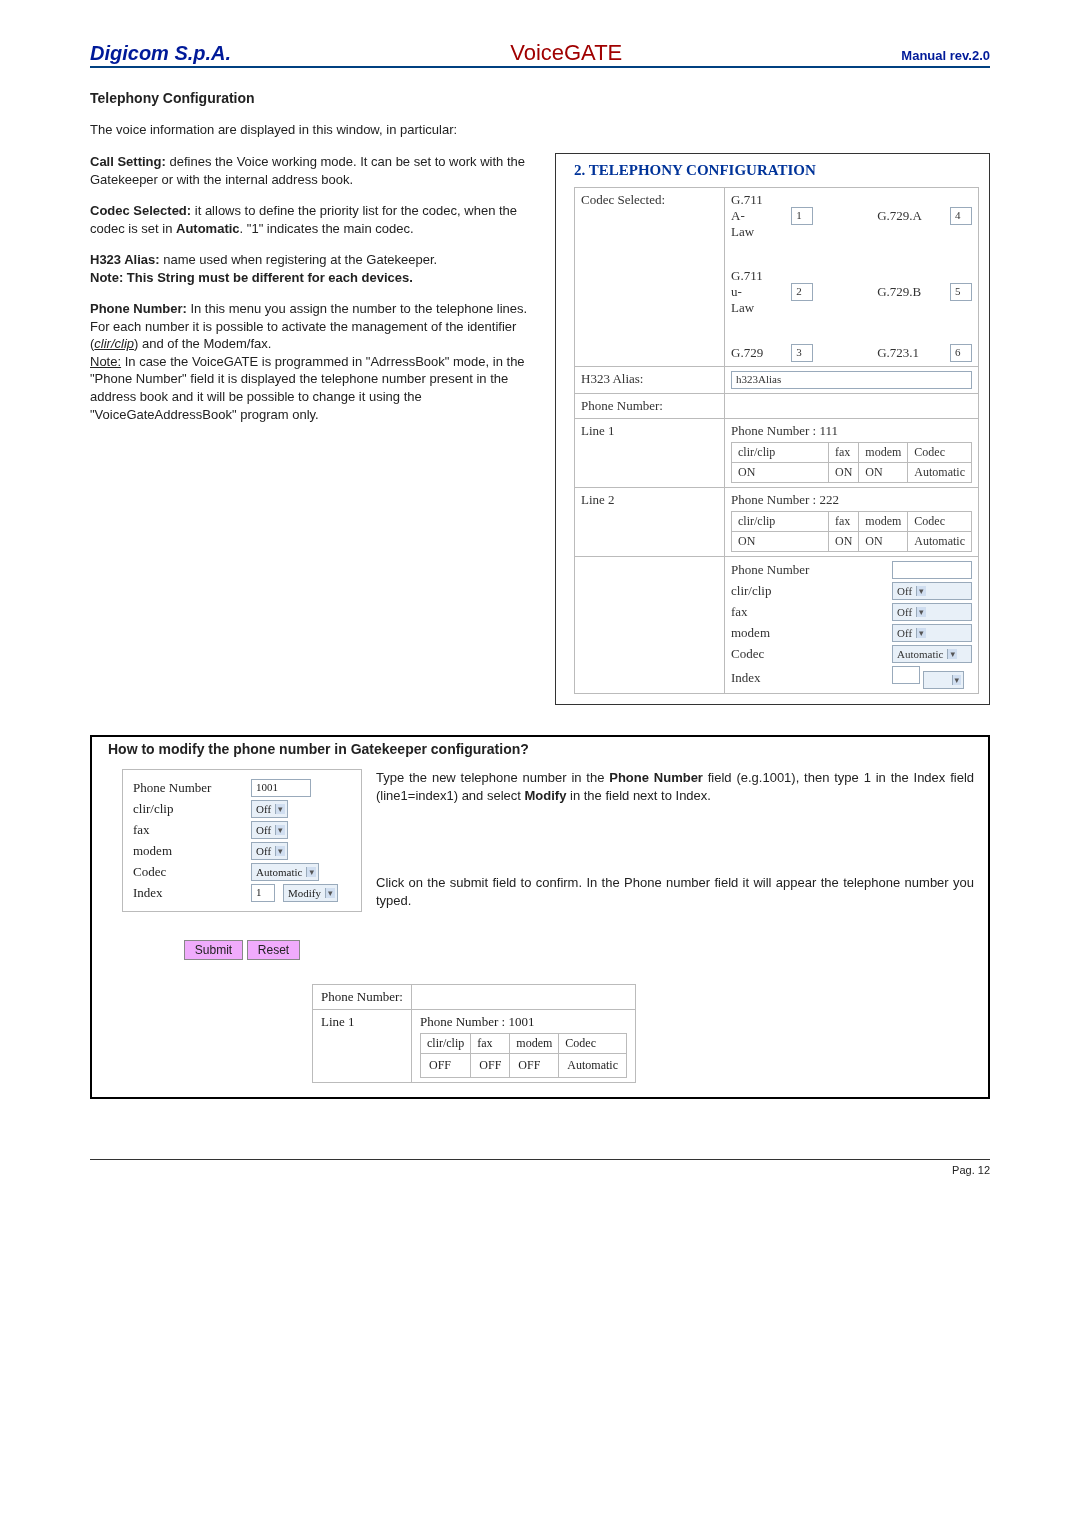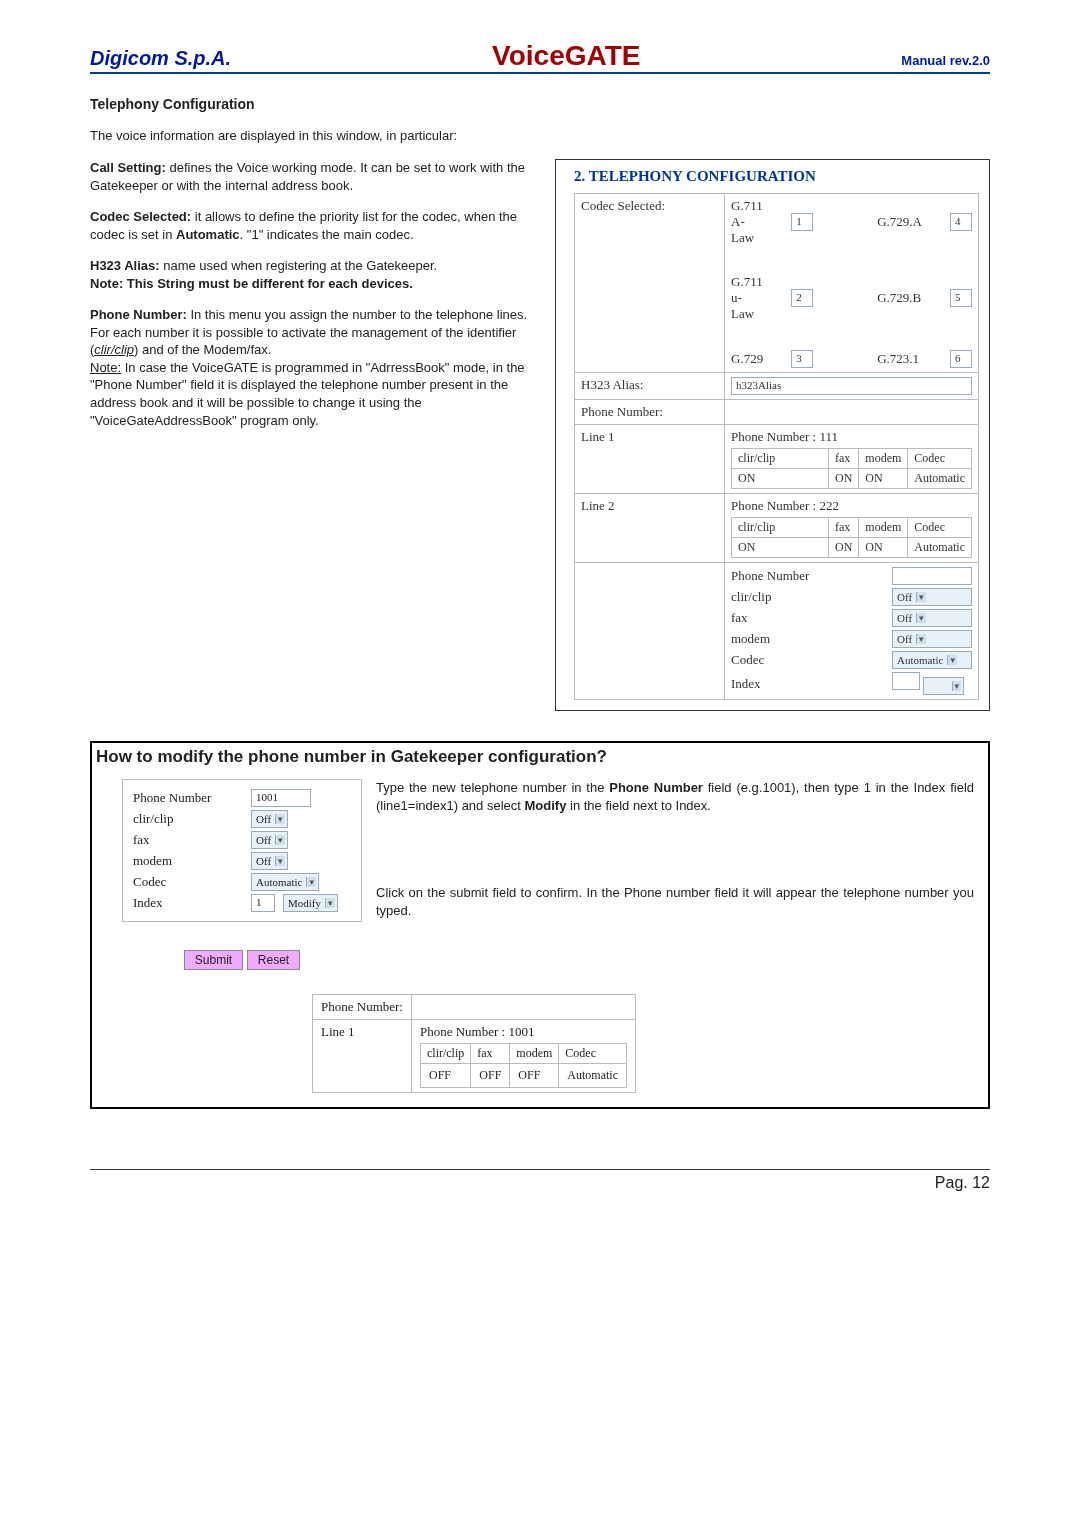--- a/index.html
+++ b/index.html
@@ -1,20 +1,20 @@
 <!DOCTYPE html>
 <html><head>
 <meta charset="utf-8">
 <style>
   * { box-sizing: border-box; margin: 0; padding: 0; }
   body { font-family: Verdana, Arial, sans-serif; font-size: 13px; color: #222; background: #fff; width: 1080px; padding: 40px 90px 40px 90px; }
   
   .header-row { display: flex; justify-content: space-between; align-items: baseline; border-bottom: 2px solid #004080; margin-bottom: 22px; }
   .brand { color: #001a99; font-weight: bold; font-style: italic; font-size: 20px; }
-  .title-center { color: #a00000; font-weight: bold; font-size: 28px; text-align: center; }
+  .title-center { color: #a00000; font-weight: normal; font-size: 22px; text-align: center; }
   .manual-rev { color: #001a99; font-weight: bold; font-size: 13px; }
   
   h2.section { font-size: 14px; font-weight: bold; margin-bottom: 16px; }
   p.intro { margin-bottom: 16px; }
   
   .two-col { display: flex; gap: 12px; align-items: flex-start; }
   .left-col { flex: 1; }
   .right-col { flex: 0 0 435px; }
   
   .left-col p { margin-bottom: 14px; line-height: 1.35; }
@@ -35,38 +35,38 @@
   .inp { display: inline-block; border: 1px solid #9ab; background: #fff; font-size: 11px; height: 18px; padding: 1px 4px; min-width: 22px; }
   
   .codec-grid { display: grid; grid-template-columns: 1fr auto 8px 1fr auto; row-gap: 3px; column-gap: 6px; align-items: center; font-size: 13px; gap: 28px; }
   
   table.inner { border-collapse: collapse; width: 100%; font-size: 12px; }
   table.inner td, table.inner th { border: 1px solid #bbb; padding: 2px 6px; text-align: left; font-weight: normal; }
   
   .pn-grid { display: grid; grid-template-columns: 1fr auto; row-gap: 3px; column-gap: 10px; font-size: 13px; align-items: center; }
   
   .howto-box { border: 2px solid #000; margin-top: 30px; padding: 0; }
-  .howto-title { font-weight: bold; font-size: 17px; padding: 4px 4px; }
+  .howto-title { font-weight: bold; font-size: 14px; padding: 4px 16px; }
   .howto-body { display: flex; padding: 8px 14px 14px 30px; gap: 14px; align-items: flex-start; }
   .howto-left { flex: 0 0 240px; }
   .howto-right { flex: 1; }
   .howto-right p { text-align: justify; line-height: 1.35; }
   
   .mini-form { border: 1px solid #bbb; padding: 6px 10px; font-family: "Times New Roman", serif; font-size: 13px; }
   .mini-form .row { display: flex; align-items: center; gap: 8px; margin: 3px 0; }
   .mini-form .row .lbl { width: 110px; }
   
   .buttons { text-align: center; margin-top: 28px; }
   .btn { display: inline-block; border: 1px solid #888; background: #f0abfc; font-size: 12px; padding: 2px 10px; font-family: sans-serif; }
   
   .howto-table-outer { margin: 10px 0 14px 220px; }
   table.howto-inner { border-collapse: collapse; font-family: "Times New Roman", serif; font-size: 13px; }
   table.howto-inner td { border: 1px solid #bbb; padding: 4px 8px; vertical-align: top; }
   
-  .footer { display: flex; justify-content: flex-end; border-top: 1px solid #333; margin-top: 60px; padding-top: 4px; font-size: 16px; }
+  .footer { display: flex; justify-content: flex-end; border-top: 1px solid #333; margin-top: 60px; padding-top: 4px; font-size: 11px; }
 </style>
 </head>
 <body>
 
 <div class="header-row">
   <span class="brand">Digicom S.p.A.</span>
   <span class="title-center">VoiceGATE</span>
   <span class="manual-rev">Manual rev.2.0</span>
 </div>
 

